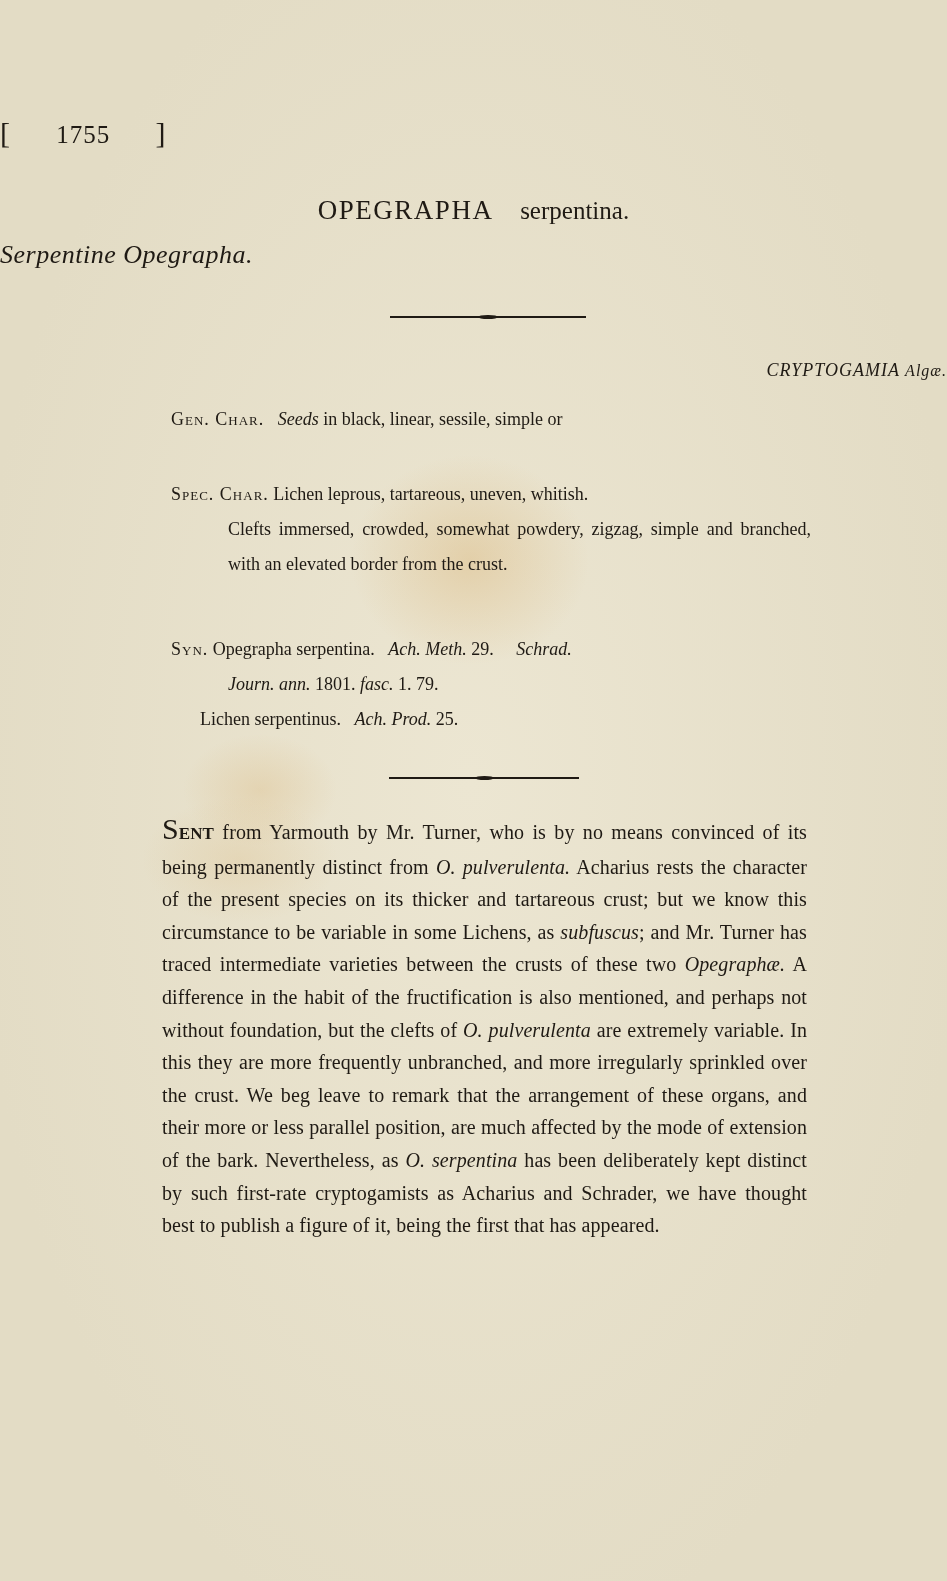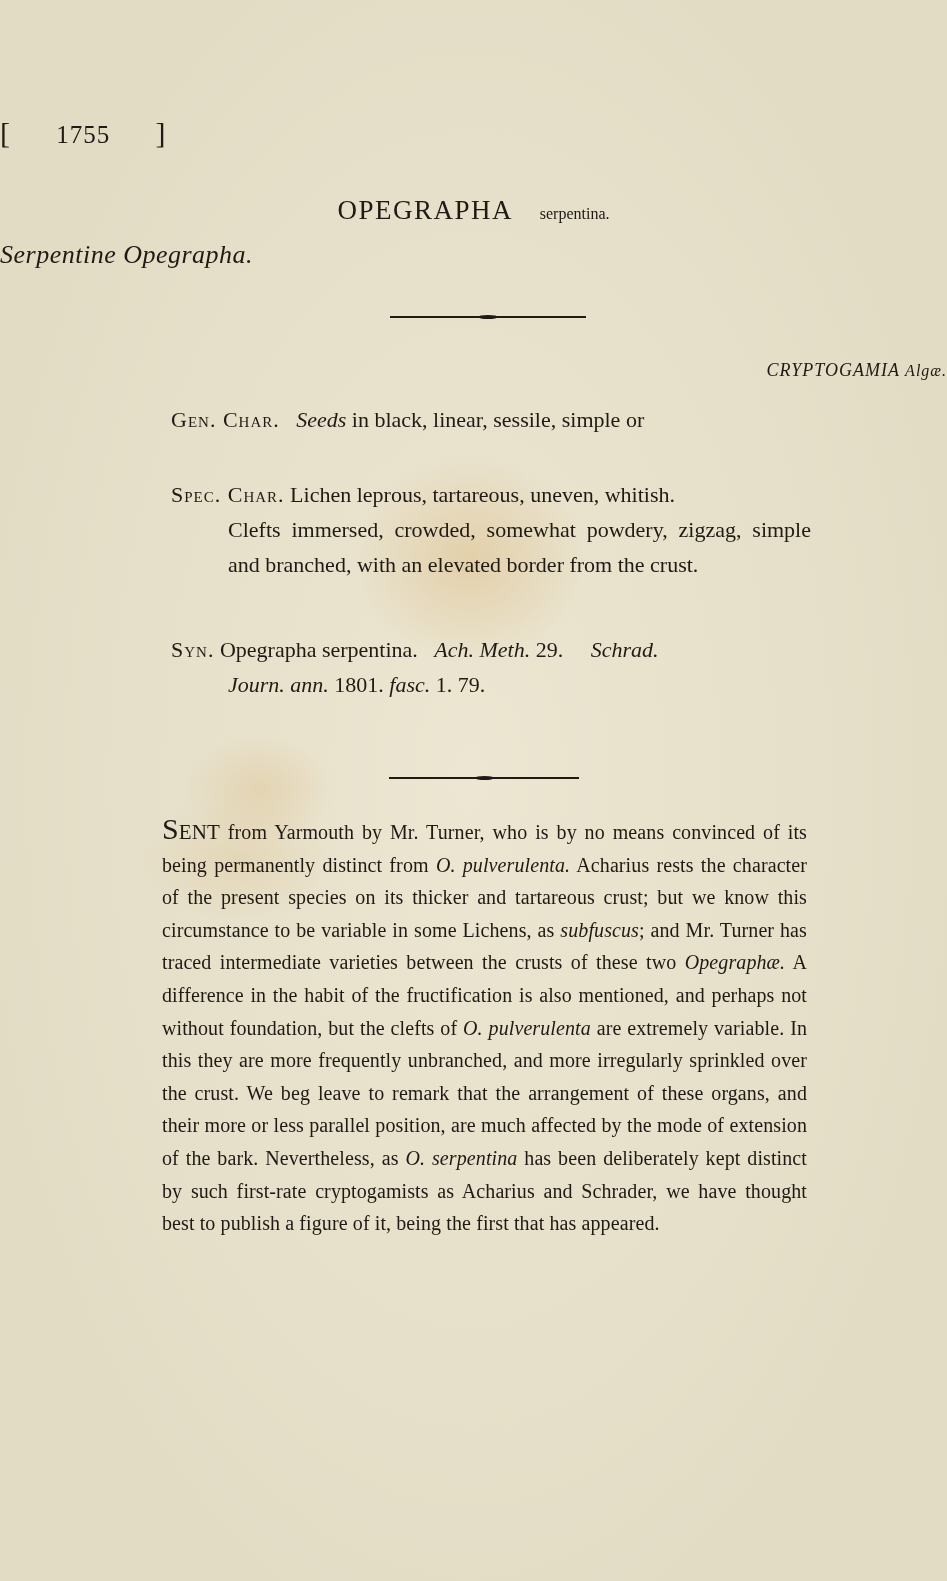--- a/index.html
+++ b/index.html
@@ -19,57 +19,57 @@
     position: absolute; top: 116px; left: 0; width: 947px; text-align: left;
     font-size: 25px; letter-spacing: 1px;
   }
   .page-number .br { font-size: 30px; }
   .page-number .num { margin: 0 38px; }
   .title {
     position: absolute; top: 195px; left: 0; width: 947px; text-align: center;
     font-size: 27px;
   }
   .title .genus { letter-spacing: 1.5px; margin-right: 20px; }
-  .title .species { font-size: 16px; }
+  .title .species { font-size: 25px; }
   .subtitle {
     position: absolute; top: 240px; left: 0; width: 947px; text-align: left;
     font-size: 26px; font-style: italic; letter-spacing: 0.5px;
   }
   .rule {
     position: absolute; height: 2px; background: #1f1a14;
   }
   .rule::after {
     content: ""; position: absolute; left: 45%; top: -1px; width: 10%; height: 4px;
     background: #1f1a14; border-radius: 50%;
   }
   .rule1 { top: 316px; left: 390px; width: 196px; }
   .rule2 { top: 777px; left: 389px; width: 190px; }
   .classis {
     position: absolute; top: 360px; left: 0; width: 947px; text-align: right;
     font-size: 18px; font-style: italic; letter-spacing: 1px;
   }
   .char-block {
     position: absolute; left: 171px; width: 640px;
-    font-size: 22px; line-height: 35px; text-align: justify;
+    font-size: 18px; line-height: 35px; text-align: justify;
   }
   .char-block .label { font-variant: small-caps; letter-spacing: 1px; }
   .char-block .cont { padding-left: 57px; display: block; }
   .gen { top: 402px; }
   .spec { top: 477px; }
   .syn { top: 632px; }
   .syn .line { display: block; white-space: nowrap; }
   .syn .indent { padding-left: 57px; }
   .syn .indent2 { padding-left: 29px; }
   .body-text {
     position: absolute; top: 813px; left: 162px; width: 645px;
     font-size: 20px; line-height: 32.6px; text-align: justify;
     letter-spacing: 0.1px;
   }
   .body-text .dropcap { font-size: 30px; }
-  .body-text .sc { font-size: 21px; }
+  .body-text .sc { font-size: 17px; font-weight: bold; }
   i { font-style: italic; }
 </style>
 </head>
 <body>
 
 <div class="page-number">
   <span class="br">[</span>
   <span class="num">1755</span>
   <span class="br">]</span>
 </div>
@@ -93,19 +93,20 @@
 </div>
 
 <div class="char-block spec">
   <span class="label">Spec. Char.</span><span> Lichen leprous, tartareous, uneven, whitish.</span>
   <span class="cont">Clefts immersed, crowded, somewhat powdery, zigzag, simple and branched, with an elevated border from the crust.</span>
 </div>
 
 <div class="char-block syn">
   <span class="line"><span class="label">Syn.</span><span> Opegrapha serpentina.</span>&nbsp;&nbsp;&nbsp;<i>Ach. Meth.</i><span> 29.</span>&nbsp;&nbsp;&nbsp;&nbsp;&nbsp;<i>Schrad.</i></span>
   <span class="line indent"><i>Journ. ann.</i><span> 1801. </span><i>fasc.</i><span> 1. 79.</span></span>
+  <span class="line indent2"><span>Lichen serpentinus.</span>&nbsp;&nbsp;&nbsp;<i>Ach. Prod.</i><span> 25.</span></span>
 </div>
 
 <div class="rule rule2"></div>
 
 <div class="body-text">
   <span class="dropcap">S</span><span class="sc">ENT</span><span> from Yarmouth by Mr. Turner, who is by no means convinced of its being permanently distinct from </span><i>O. pulverulenta.</i><span> Acharius rests the character of the present species on its thicker and tartareous crust; but we know this circumstance to be variable in some Lichens, as </span><i>subfuscus</i><span>; and Mr. Turner has traced intermediate varieties between the crusts of these two </span><i>Opegraphæ.</i><span> A difference in the habit of the fructification is also mentioned, and perhaps not without foundation, but the clefts of </span><i>O. pulverulenta</i><span> are extremely variable. In this they are more frequently unbranched, and more irregularly sprinkled over the crust. We beg leave to remark that the arrangement of these organs, and their more or less parallel position, are much affected by the mode of extension of the bark. Nevertheless, as </span><i>O. serpentina</i><span> has been deliberately kept distinct by such first-rate cryptogamists as Acharius and Schrader, we have thought best to publish a figure of it, being the first that has appeared.</span>
 </div>
 
 </body></html>

